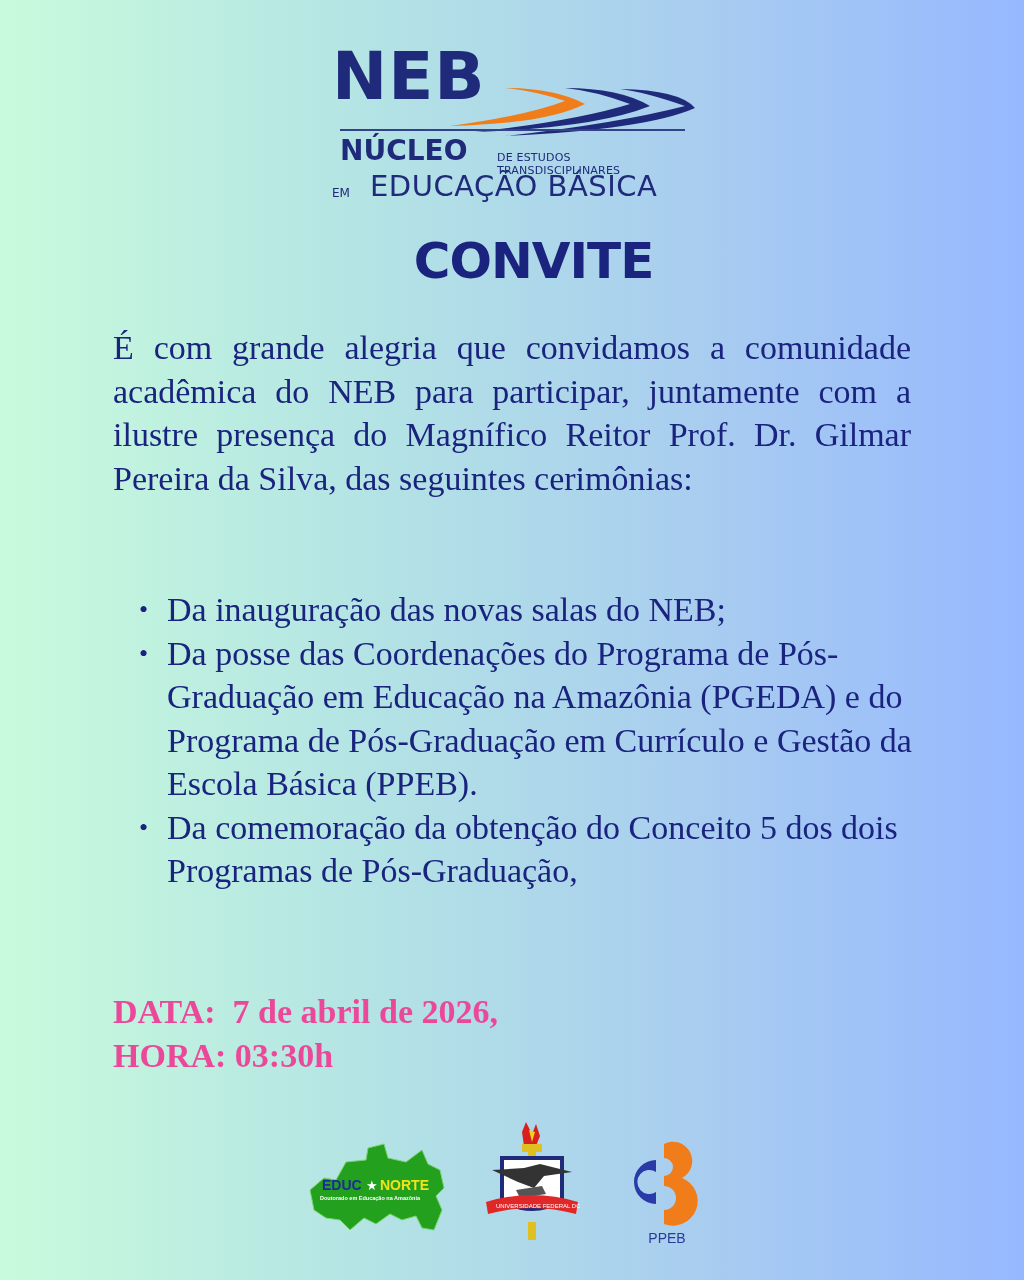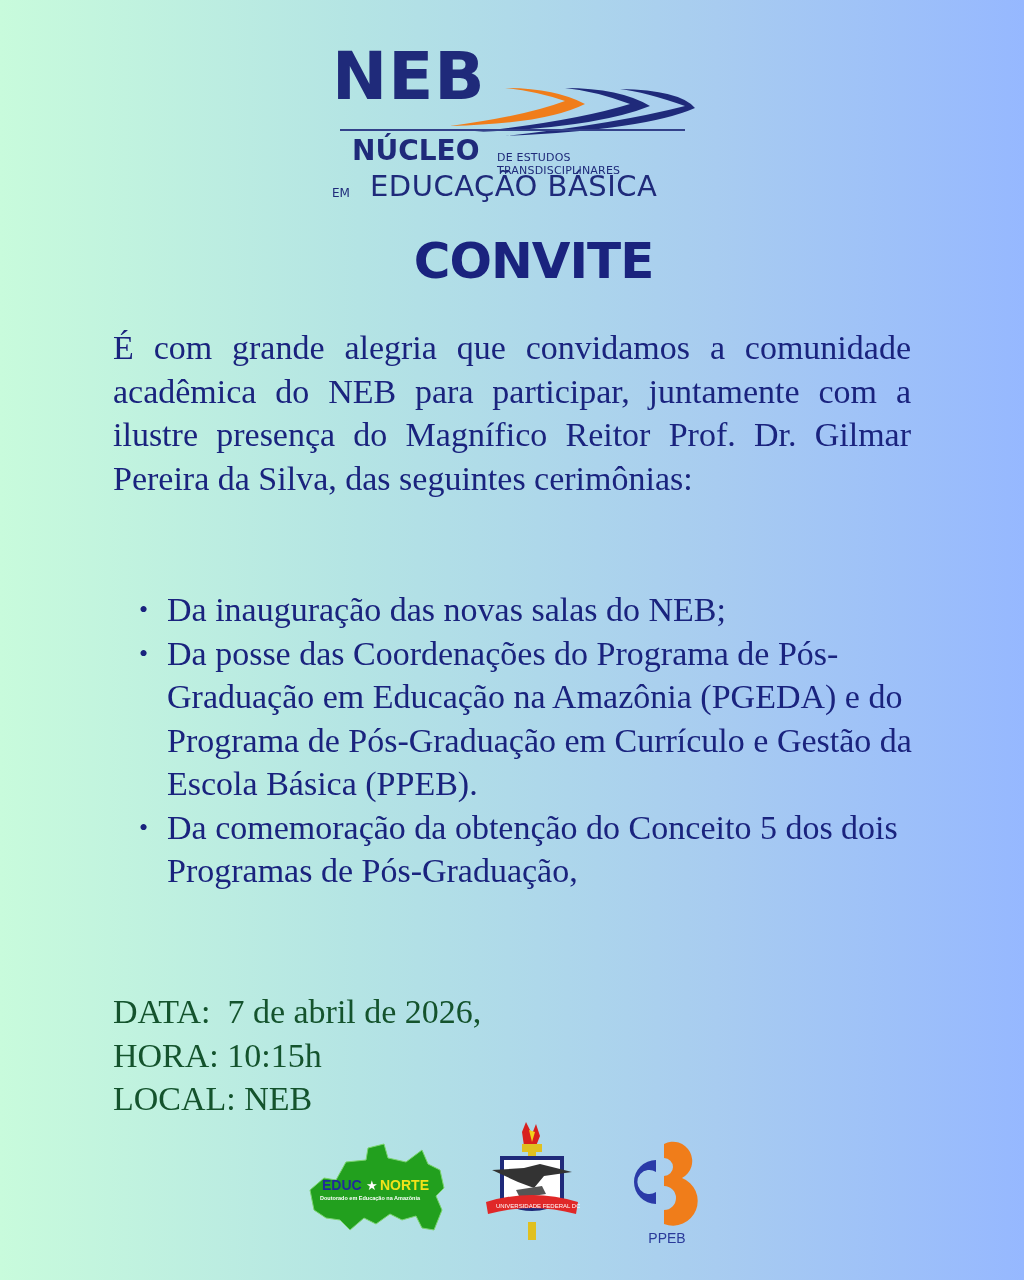--- a/index.html
+++ b/index.html
@@ -17,21 +17,21 @@
       position: absolute; left: 2px; top: 6px;
       font-family: "DejaVu Sans", "Liberation Sans", sans-serif;
       font-weight: bold; font-size: 66px; letter-spacing: 1px;
       color: #1f2a7a; line-height: 1;
     }
     .neb-swoosh { position: absolute; left: 115px; top: 38px; width: 250px; height: 60px; }
     .neb-rule { position: absolute; left: 10px; top: 91px; width: 345px; height: 2px; background: #33418a; }
     .neb-nucleo {
       position: absolute; left: 10px; top: 99px;
       font-family: "DejaVu Sans", "Liberation Sans", sans-serif;
-      font-weight: bold; font-size: 28px; color: #1f2a7a; line-height: 1; margin-left: 12px;
+      font-weight: bold; font-size: 28px; color: #1f2a7a; line-height: 1;
     }
     .neb-de {
       position: absolute; left: 132px; top: 113px;
       font-family: "DejaVu Sans", "Liberation Sans", sans-serif;
       font-size: 11px; color: #1f2a7a; letter-spacing: 0.2px; margin-left: 35px;
     }
     .neb-em {
       position: absolute; left: 2px; top: 148px;
       font-family: "DejaVu Sans", "Liberation Sans", sans-serif;
       font-size: 12px; color: #1f2a7a;
@@ -54,21 +54,21 @@
     .list {
       position: absolute; left: 167px; top: 588px; width: 750px;
       font-size: 34px; line-height: 43.5px; color: #1a237e; list-style: none;
     }
     .list li { position: relative; }
     .list li .bullet {
       position: absolute; left: -28px; top: 0; font-size: 26px;
     }
     .details {
       position: absolute; left: 113px; top: 990px;
-      font-size: 34px; font-weight: normal; line-height: 43.5px; color: #14532d;
+      font-size: 34px; font-weight: bold; line-height: 43.5px; color: #ec4899;
     }
     .details .row { white-space: pre; }
     .footer-logos { position: absolute; left: 0; top: 1118px; width: 884px; height: 130px; }
     .educ-logo { position: absolute; left: 306px; top: 22px; width: 142px; height: 94px; }
     .ufpa-logo { position: absolute; left: 484px; top: 0; width: 96px; height: 126px; }
     .ppeb-logo { position: absolute; left: 626px; top: 20px; width: 82px; height: 104px; }
     .ppeb-label {
       position: absolute; left: 0; top: 92px; width: 82px; text-align: center;
       font-family: "Liberation Sans", sans-serif; font-size: 14px; color: #2a3a9a;
     }
@@ -104,22 +104,21 @@
     <span>Da posse das Coordenações do Programa de Pós-Graduação em Educação na Amazônia (PGEDA) e do Programa de Pós-Graduação em Currículo e Gestão da Escola Básica (PPEB).</span>
   </li>
   <li>
     <span class="bullet">•</span>
     <span>Da comemoração da obtenção do Conceito 5 dos dois Programas de Pós-Graduação,</span>
   </li>
 </ul>
 
 <div class="details">
   <div class="row">DATA:  7 de abril de 2026,</div>
-  <div class="row">HORA: 10:15h</div>
-  <div class="row">LOCAL: NEB</div>
+  <div class="row">HORA: 03:30h</div>
 </div>
 
 <div class="footer-logos">
   <svg class="educ-logo" viewBox="0 0 142 94">
     <path d="M4 50 L18 38 L30 40 L40 22 L60 20 L62 8 L78 4 L82 18 L100 22 L116 10 L122 24 L134 30 L138 48 L130 56 L136 70 L128 90 L116 88 L110 76 L96 80 L84 74 L70 84 L58 78 L44 90 L34 80 L20 78 L8 70 Z" fill="#22a01e" stroke="#7ad46e" stroke-width="1"></path>
     <text x="16" y="50" font-family="Liberation Sans, sans-serif" font-weight="bold" font-size="14" fill="#1f2a9a">EDUC</text>
     <text x="60" y="50" font-family="Liberation Sans, sans-serif" font-size="13" fill="#ffffff">★</text>
     <text x="74" y="50" font-family="Liberation Sans, sans-serif" font-weight="bold" font-size="14" fill="#f2e21a">NORTE</text>
     <text x="14" y="60" font-family="Liberation Sans, sans-serif" font-weight="bold" font-size="5.5" fill="#ffffff">Doutorado em Educação na Amazônia</text>
   </svg>

